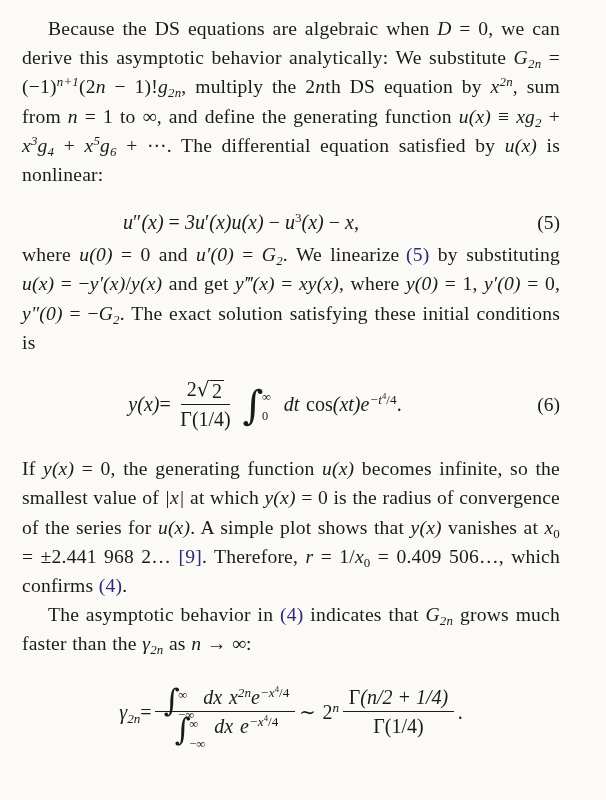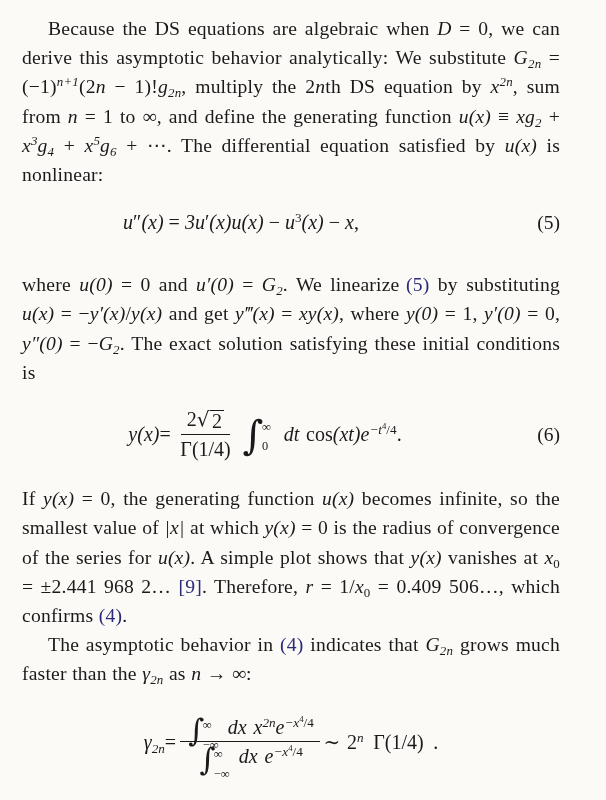--- a/index.html
+++ b/index.html
@@ -62,21 +62,21 @@
     justify-content: center;
     align-items: center;
   }
   .eqnum {
     flex: 0 0 auto;
     width: 52px;
     text-align: right;
     font-style: normal;
     font-size: 19.6px;
   }
-  .eq5 { margin: 22px 0 36px 0; gap: 48px; }
+  .eq5 { margin: 22px 0 6px 0; gap: 48px; }
   .eq6 { margin: 20px 0 22px 0; }
   .eq7 { margin: 26px 0 0 0; }
 
   
   .frac {
     display: inline-flex;
     flex-direction: column;
     align-items: center;
     vertical-align: middle;
     margin: 0 0.18em;
@@ -201,19 +201,20 @@
               <span class="intlim" style="height:1.55em;">
                 <span class="hi">∞</span>
                 <span class="lo">−∞</span>
               </span>
             </span><span class="spc"></span><span class="mi">dx</span><span class="spc"></span><span class="mi">e</span><sup><span>−x</span><sup class="upidx">4</sup><span class="upidx">/4</span></sup></span>
       </span>
       <span class="mup">∼</span>
         <span class="spc"></span>
         <span class="nb"><span class="mup">2</span><sup>n</sup></span>
       <span class="frac">
+        <span class="num"><span class="mup">Γ</span><span class="mi">(n/2 + 1/4)</span></span>
         <span class="den"><span class="mup">Γ</span><span class="mup">(1/4)</span></span>
       </span>
       <span class="mup">.</span>
     </div>
   </div>
 
 </div>
 
 </body></html>

